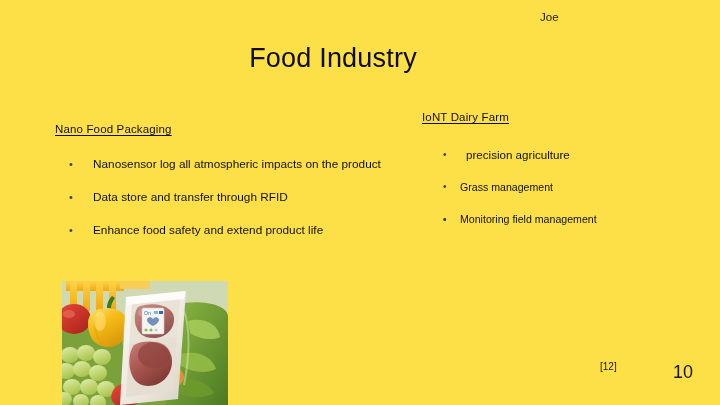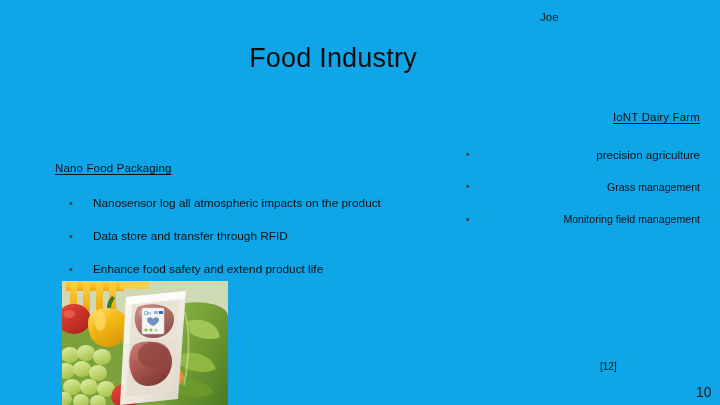--- a/index.html
+++ b/index.html
@@ -11,21 +11,21 @@
     height: 405px;
     background: #ffffff;
     font-family: "Liberation Sans", sans-serif;
     color: #000000;
     overflow: hidden;
   }
   .slide {
     position: relative;
     width: 720px;
     height: 405px;
-    background: #0ea5e9;
+    background: #fde047;
   }
 
   
   .author {
     position: absolute;
     left: 540px;
     top: 10px;
     font-size: 11.5px;
     line-height: 14px;
     color: #1a1a1a;
@@ -45,22 +45,22 @@
     color: #0d0d0d;
     letter-spacing: 0.2px;
     padding-right: 2px;
     box-sizing: border-box;
   }
 
   
   .col {
     position: absolute;
   }
-  .col-left  { left: 55px;  top: 122px; width: 350px; margin-top: 39px; }
-  .col-right { left: 445px; top: 110px; width: 255px; text-align: right; }
+  .col-left  { left: 55px;  top: 122px; width: 350px; }
+  .col-right { left: 422px; top: 110px; width: 255px; }
 
   .col-head {
     font-size: 11.5px;
     line-height: 15px;
     color: #111111;
     text-decoration: underline;
     text-underline-offset: 2px;
     letter-spacing: 0.15px;
     white-space: nowrap;
   }
@@ -110,25 +110,24 @@
     position: absolute;
     left: 600px;
     top: 360px;
     font-size: 10px;
     line-height: 14px;
     color: #141414;
   }
   .page-number {
     position: absolute;
     left: 673px;
-    top: 385px;
-    font-size: 14px;
+    top: 365px;
+    font-size: 18px;
     line-height: 15px;
     color: #141414;
-    margin-left: 23px;
   }
 
   
   .photo {
     position: absolute;
     left: 62px;
     top: 281px;
     width: 166px;
     height: 124px;
     overflow: hidden;

